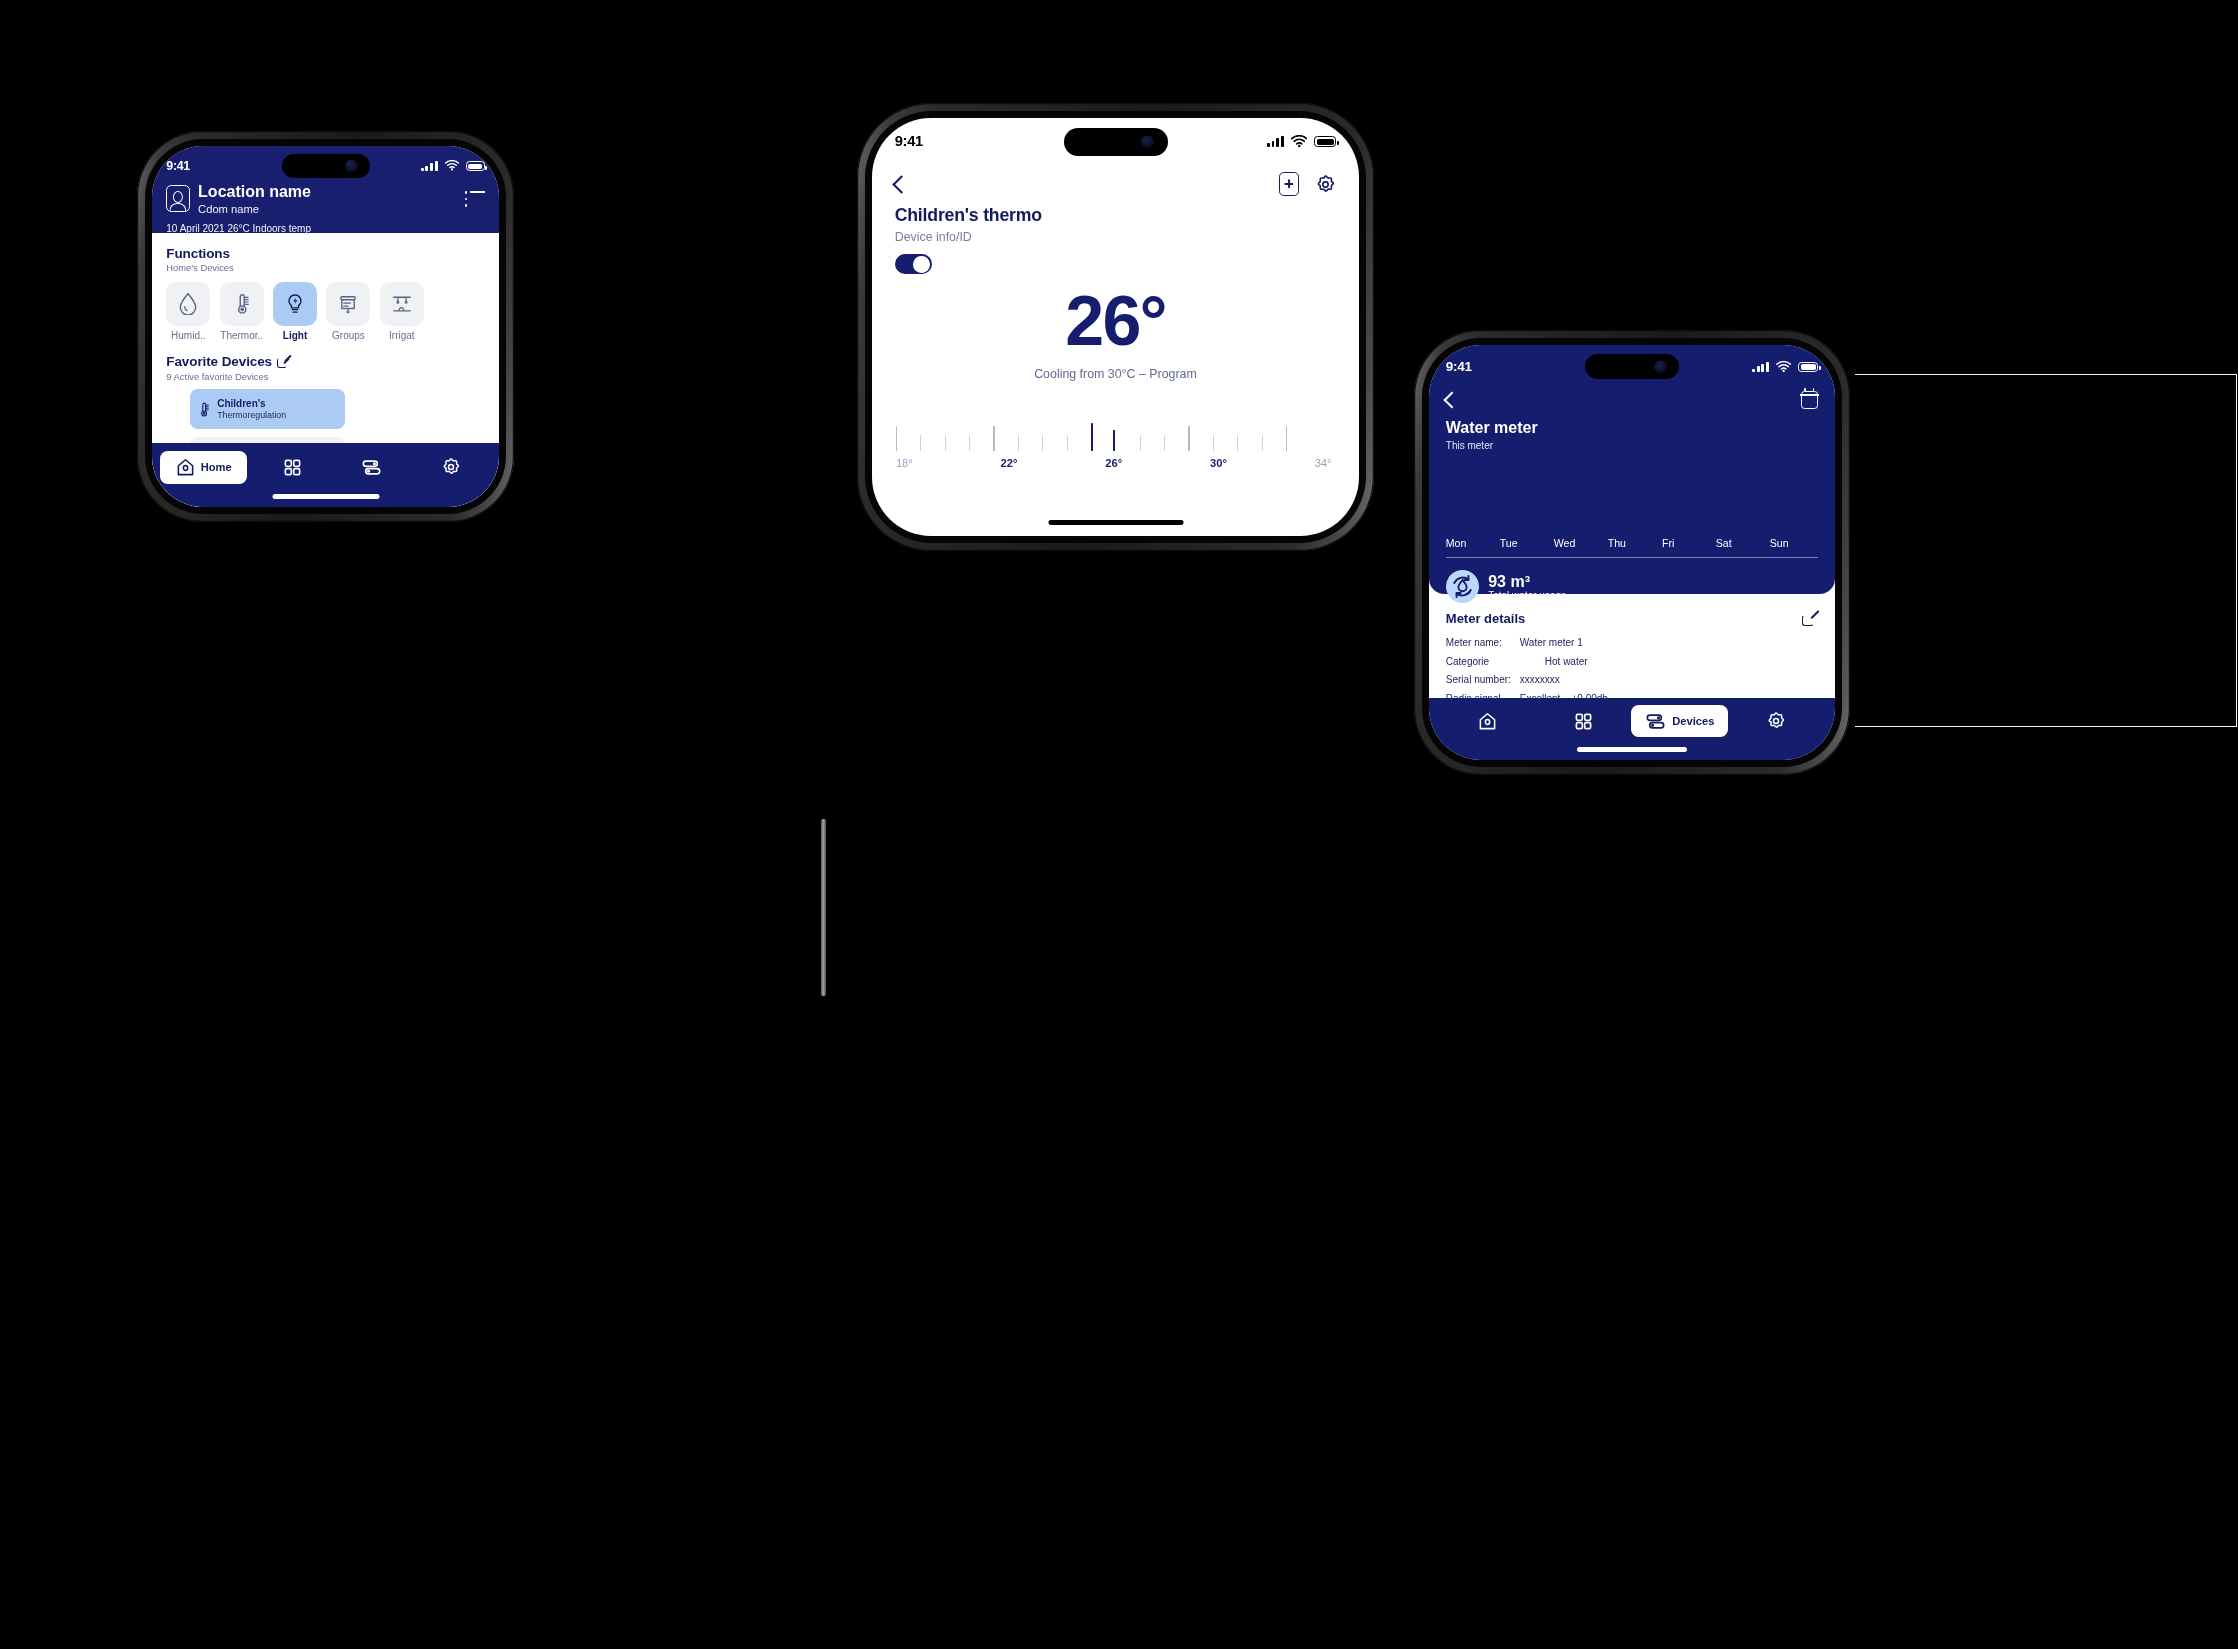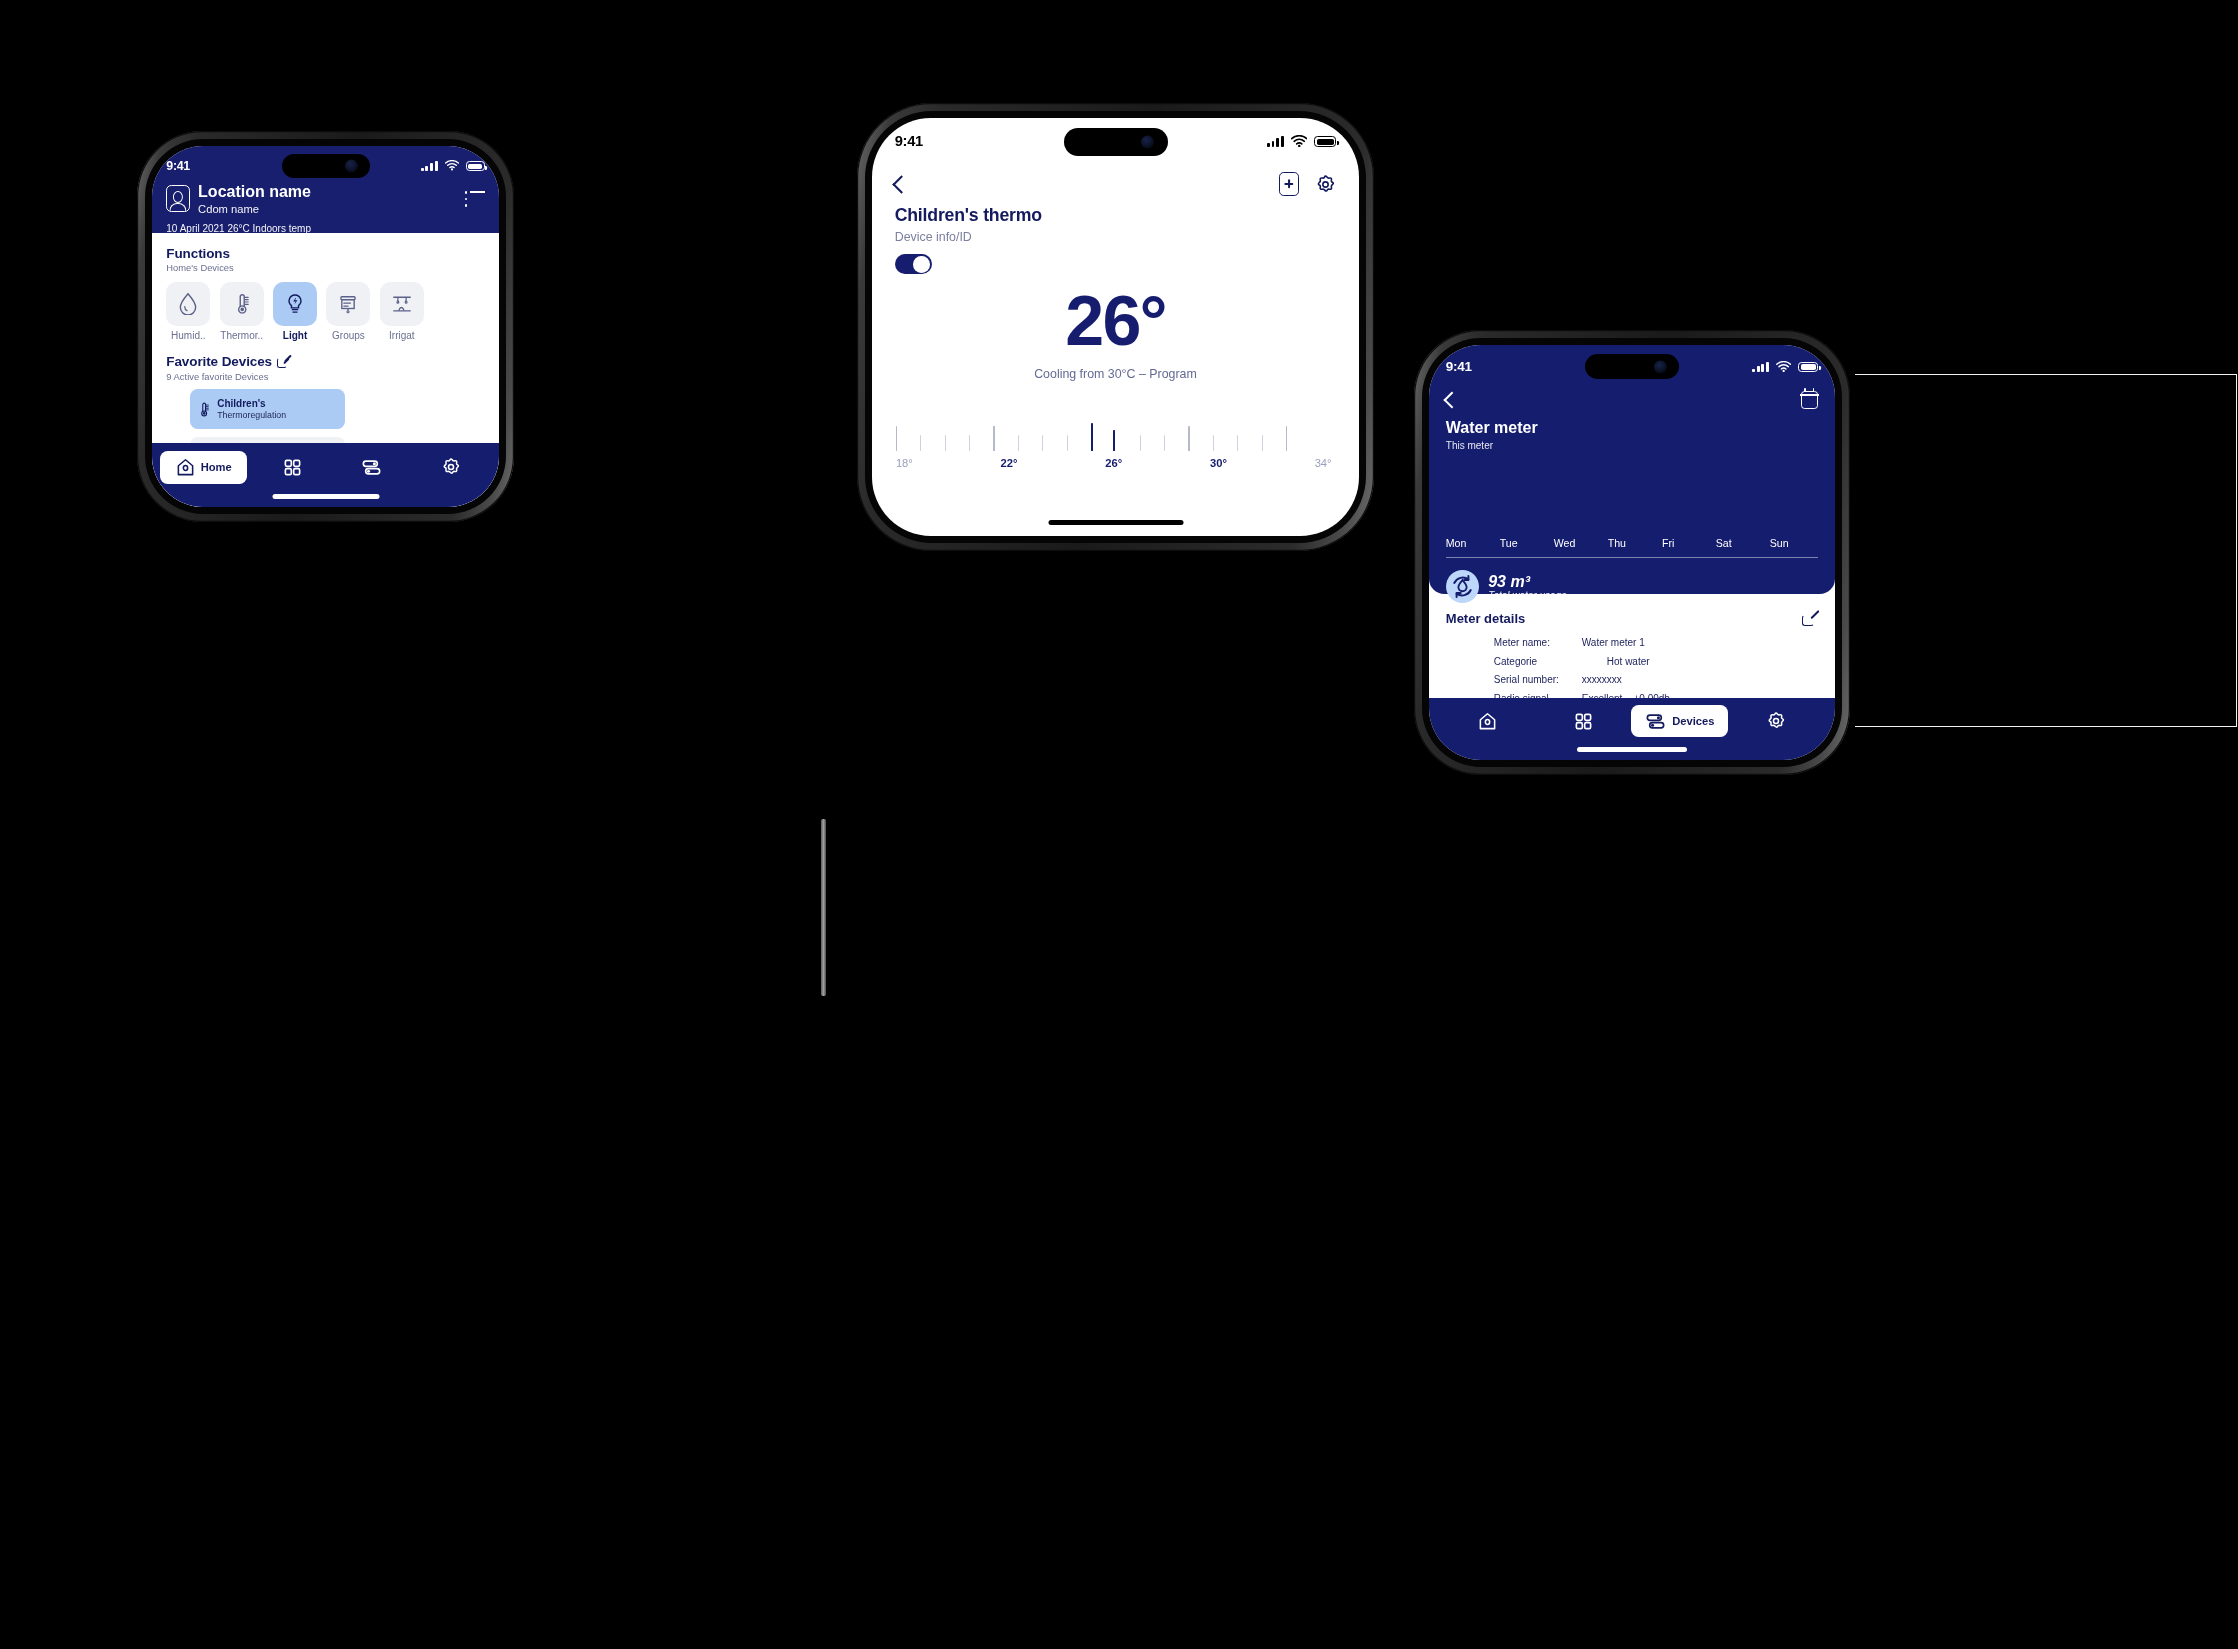--- a/index.html
+++ b/index.html
@@ -146,28 +146,28 @@
   .bars{position:absolute;left:0;right:39px;bottom:0;top:0;display:flex;align-items:flex-end;justify-content:space-between;}
   .bar{width:13px;border-radius:6.5px;background:#8187b5;}
   .bar.hl{background:#c3dcfb;}
   .yaxis{position:absolute;right:0;top:0;bottom:0;width:37px;}
   .yaxis span{position:absolute;right:2.4px;transform:translateY(-50%);font-size:10.6px;}
   .xlabels{display:flex;justify-content:space-between;font-size:10.6px;}
   .xlabels span{width:13px;text-align:center;}
   .tooltip{position:absolute;background:#6c73a5;border-radius:4.1px;padding:2.9px 5.9px;font-size:9.4px;white-space:nowrap;}
   .tooltip:after{content:"";position:absolute;left:50%;transform:translateX(-50%);bottom:-5.3px;border:5.3px solid transparent;border-top-color:#6c73a5;border-bottom:0;}
   .hr{height:0.9px;background:rgba(255,255,255,.45);}
-  .wm-total{display:flex;align-items:center;gap:9.4px;font-style:italic;}
+  .wm-total{display:flex;align-items:center;gap:9.4px;}
   .wm-total .num{font-size:16px;font-weight:700;line-height:1.1;}
   .wm-total .cap{font-size:10px;opacity:.95;}
   .recyc{width:33px;height:33px;border-radius:50%;background:#bcd7fa;position:relative;flex:none;}
 
   .md-title{font-size:13px;font-weight:700;color:#131a5e;}
   .md-row{display:flex;font-size:10px;color:#20265e;}
-  .md-row .k{width:88px;flex:none;margin-left:48px;}
+  .md-row .k{width:74px;flex:none;}
   .edit2{width:16px;height:16px;position:relative;}
   .edit2 b{position:absolute;left:0;bottom:0;width:11.8px;height:11.8px;border:1.8px solid #131a5e;border-radius:2.9px;border-top-color:transparent;border-right-color:transparent;}
   .edit2 i{position:absolute;right:-0.6px;top:-0.6px;width:10.6px;height:2.1px;background:#131a5e;transform:rotate(-45deg);transform-origin:right center;border-radius:1.2px;}
 
   svg{display:block;}
 </style>
 </head>
 <body>
 
 <div class="stage">

